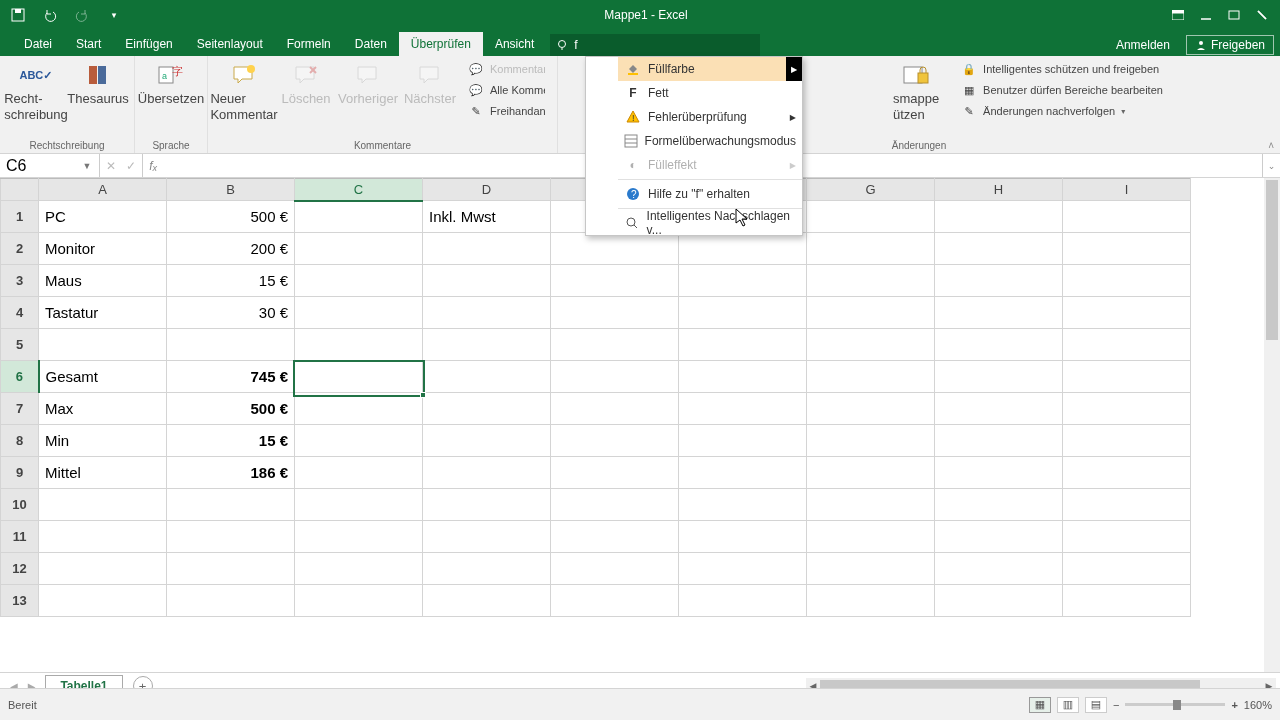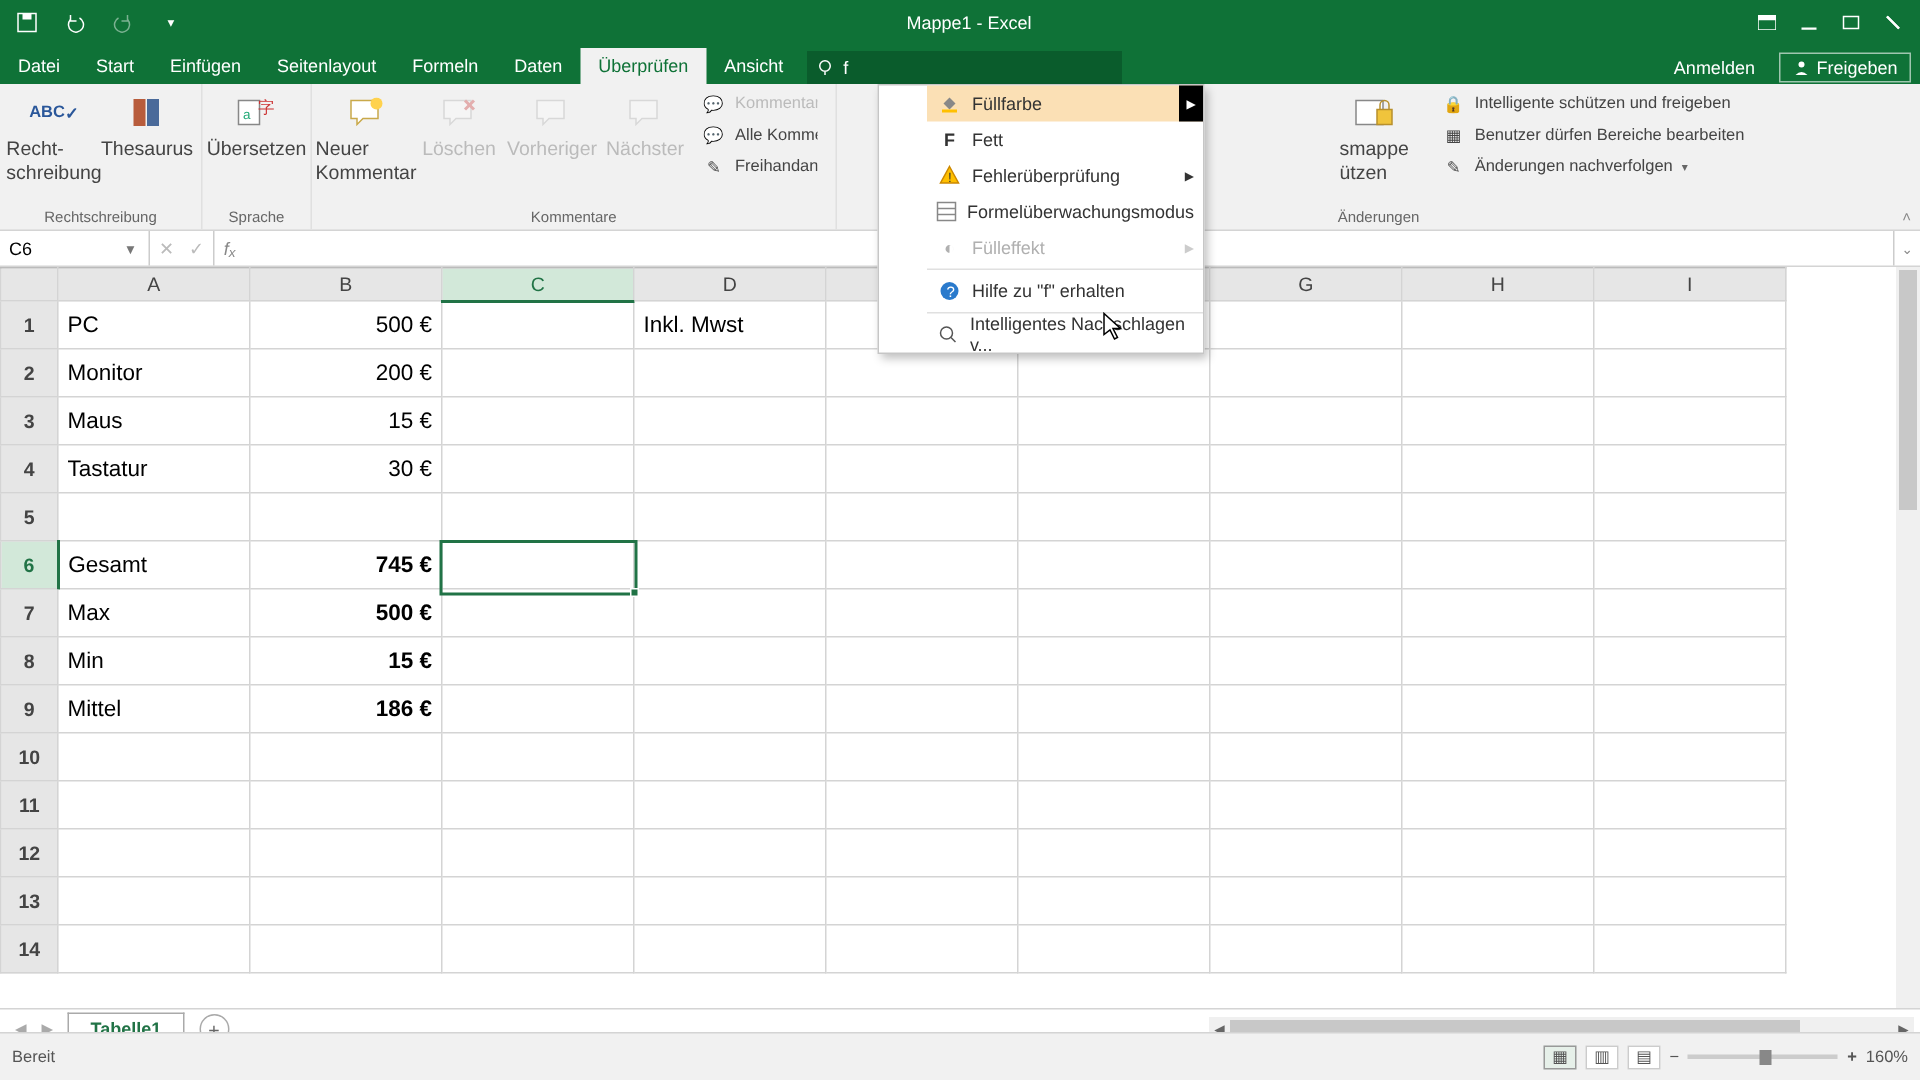--- a/index.html
+++ b/index.html
@@ -9,21 +9,21 @@
 .titlebar { background: #0f7237; height: 30px; display: flex; align-items: center; padding: 0 4px; }
 .qat { display: flex; gap: 4px; align-items: center; }
 .qat-btn { width: 28px; height: 24px; display: flex; align-items: center; justify-content: center; cursor: pointer; }
 .qat-btn svg { fill: #fff; }
 .title { flex: 1; text-align: center; color: #fff; font-size: 12px; }
 .win-controls { display: flex; gap: 0; }
 .win-btn { width: 28px; height: 24px; display: flex; align-items: center; justify-content: center; cursor: pointer; }
 .win-btn svg { stroke: #fff; fill: none; }
 
 
-.tabbar { background: #0f7237; height: 26px; display: flex; align-items: flex-end; }
+.tabbar { background: #0f7237; height: 26px; display: flex; align-items: flex-end; padding-left: 12px; }
 .tab { color: #fff; font-size: 12px; padding: 5px 12px; cursor: pointer; }
 .tab.active { background: #f1f1f1; color: #0f7237; }
 .tellme { background: #0a5c2c; flex: 0 0 210px; height: 22px; margin-left: 4px; display: flex; align-items: center; padding: 0 6px; }
 .tellme svg { width: 12px; height: 12px; fill: #fff; }
 .tellme input { background: transparent; border: none; outline: none; color: #fff; font-size: 12px; margin-left: 6px; width: 180px; }
 .tabbar-right { margin-left: auto; display: flex; align-items: center; gap: 8px; padding-right: 6px; }
 .signin { color: #fff; font-size: 12px; padding: 4px 8px; cursor: pointer; }
 .share { border: 1px solid rgba(255,255,255,.6); color: #fff; font-size: 12px; padding: 2px 8px; cursor: pointer; display: flex; align-items: center; gap: 4px; }
 
 
@@ -47,21 +47,21 @@
 .tm-item .tm-icon { width: 18px; height: 18px; display: flex; align-items: center; justify-content: center; margin-right: 6px; }
 .tm-item.disabled { color: #b0b0b0; }
 .tm-item .arrow { position: absolute; right: 6px; font-size: 8px; }
 .tm-item.hl .arrow-box { position: absolute; right: 0; top: 0; height: 24px; width: 16px; background: #000; display: flex; align-items: center; justify-content: center; }
 .tm-item.hl .arrow-box span { color: #fff; font-size: 8px; }
 .tm-sep { height: 1px; background: #e0e0e0; margin: 2px 0; }
 
 
 .fx-row { height: 24px; border-bottom: 1px solid #d4d4d4; display: flex; align-items: stretch; }
 .namebox { width: 100px; border-right: 1px solid #ccc; display: flex; align-items: center; }
-.namebox input { border: none; outline: none; width: 78px; font-size: 12px; padding-left: 6px; }
+.namebox input { border: none; outline: none; width: 78px; font-size: 16px; padding-left: 6px; }
 .namebox .dd { width: 18px; text-align: center; color: #777; font-size: 9px; }
 .fx-btns { display: flex; align-items: center; padding: 0 6px; gap: 10px; border-right: 1px solid #ccc; }
 .fx-btns span { color: #bbb; font-size: 12px; }
 .fx-label { font-style: italic; color: #888; padding: 0 6px; display: flex; align-items: center; font-size: 12px; }
 .fx-input { flex: 1; }
 .fx-expand { width: 18px; border-left: 1px solid #ccc; display: flex; align-items: center; justify-content: center; color: #888; font-size: 9px; }
 
 
 .grid-wrap { position: absolute; top: 178px; left: 0; right: 0; bottom: 48px; overflow: hidden; }
 .grid { border-collapse: collapse; table-layout: fixed; }
@@ -283,21 +283,21 @@
               <rect x="2" y="4" width="18" height="16" fill="#fff" stroke="#888"></rect>
               <rect x="16" y="10" width="10" height="10" fill="#f0c43c" stroke="#b8902c"></rect>
               <path d="M18 10 V7 a3 3 0 0 1 6 0 V10" fill="none" stroke="#b8902c"></path>
             </svg>
           </div>
         <div class="lbl" style="white-space:pre-line">smappe<br>ützen</div>
       </div>
       <div class="smallbtn-stack">
         <div class="smallbtn">
             <span class="icon">🔒</span>
-            <span>Intelligente schützen und freigeben</span>
+            <span>Intelligentes schützen und freigeben</span>
           </div>
         <div class="smallbtn">
             <span class="icon">▦</span>
             <span>Benutzer dürfen Bereiche bearbeiten</span>
           </div>
         <div class="smallbtn">
             <span class="icon">✎</span>
             <span>Änderungen nachverfolgen</span> 
             <span style="font-size:8px;color:#666">▾</span>
           </div>
@@ -562,32 +562,20 @@
           <td></td>
           <td></td>
           <td></td>
           <td></td>
           <td></td>
           <td></td>
           <td></td>
           <td></td>
           <td></td>
         </tr>
-    <tr>
-          <th class="rowhdr">14</th>
-          <td></td>
-          <td></td>
-          <td></td>
-          <td></td>
-          <td></td>
-          <td></td>
-          <td></td>
-          <td></td>
-          <td></td>
-        </tr>
   </tbody>
     </table>
   <div class="selected-cell" style="left:295px;top:184px;width:128px;height:33px"></div>
   <div class="fill-handle" style="left:420px;top:214px"></div>
   <div class="vscroll">
       <div class="thumb"></div>
     </div>
 </div>
 
 <div class="sheetbar">

